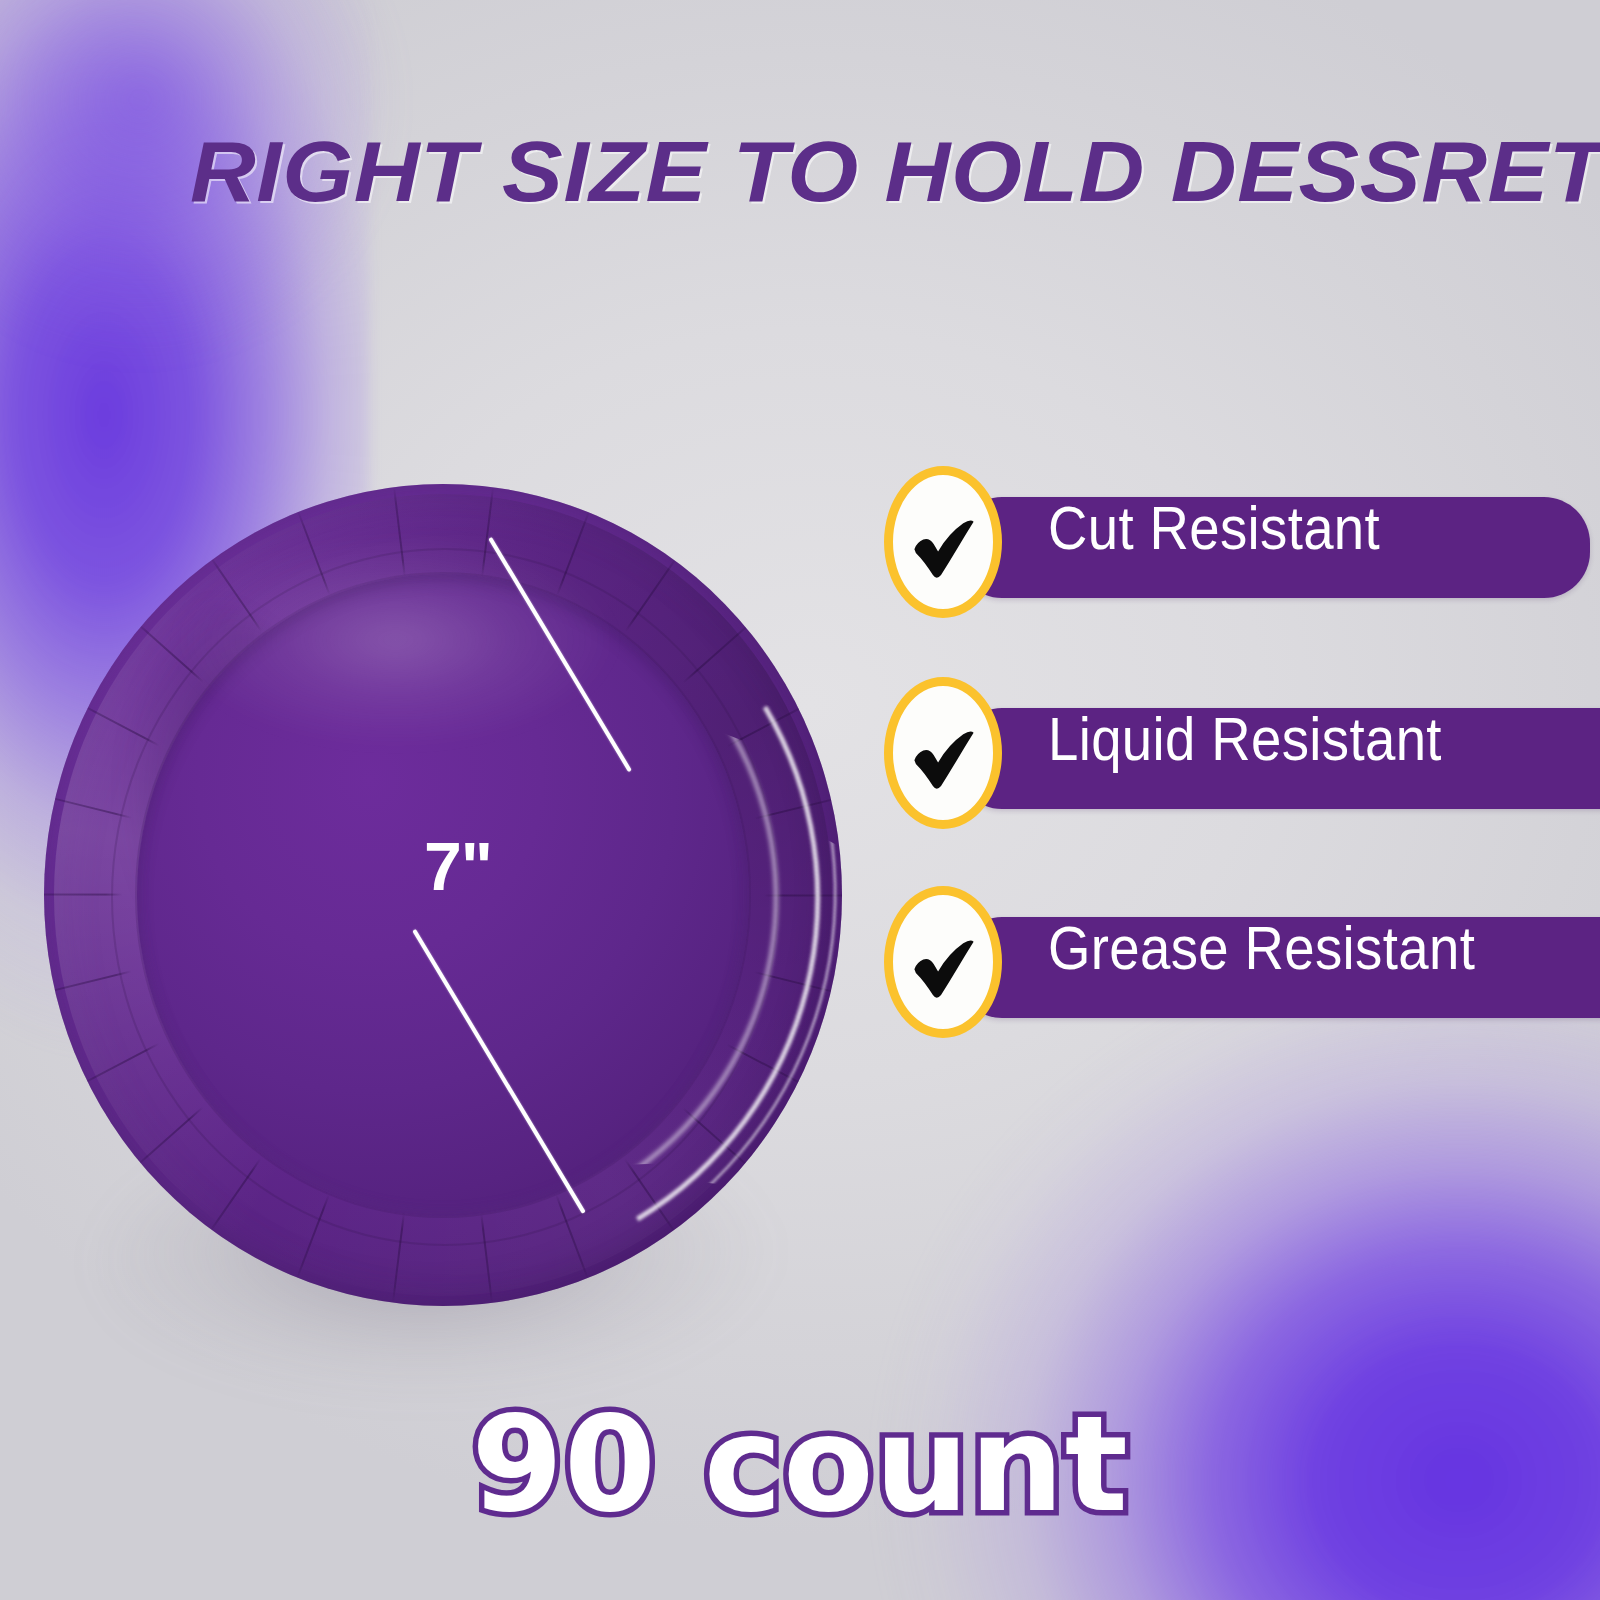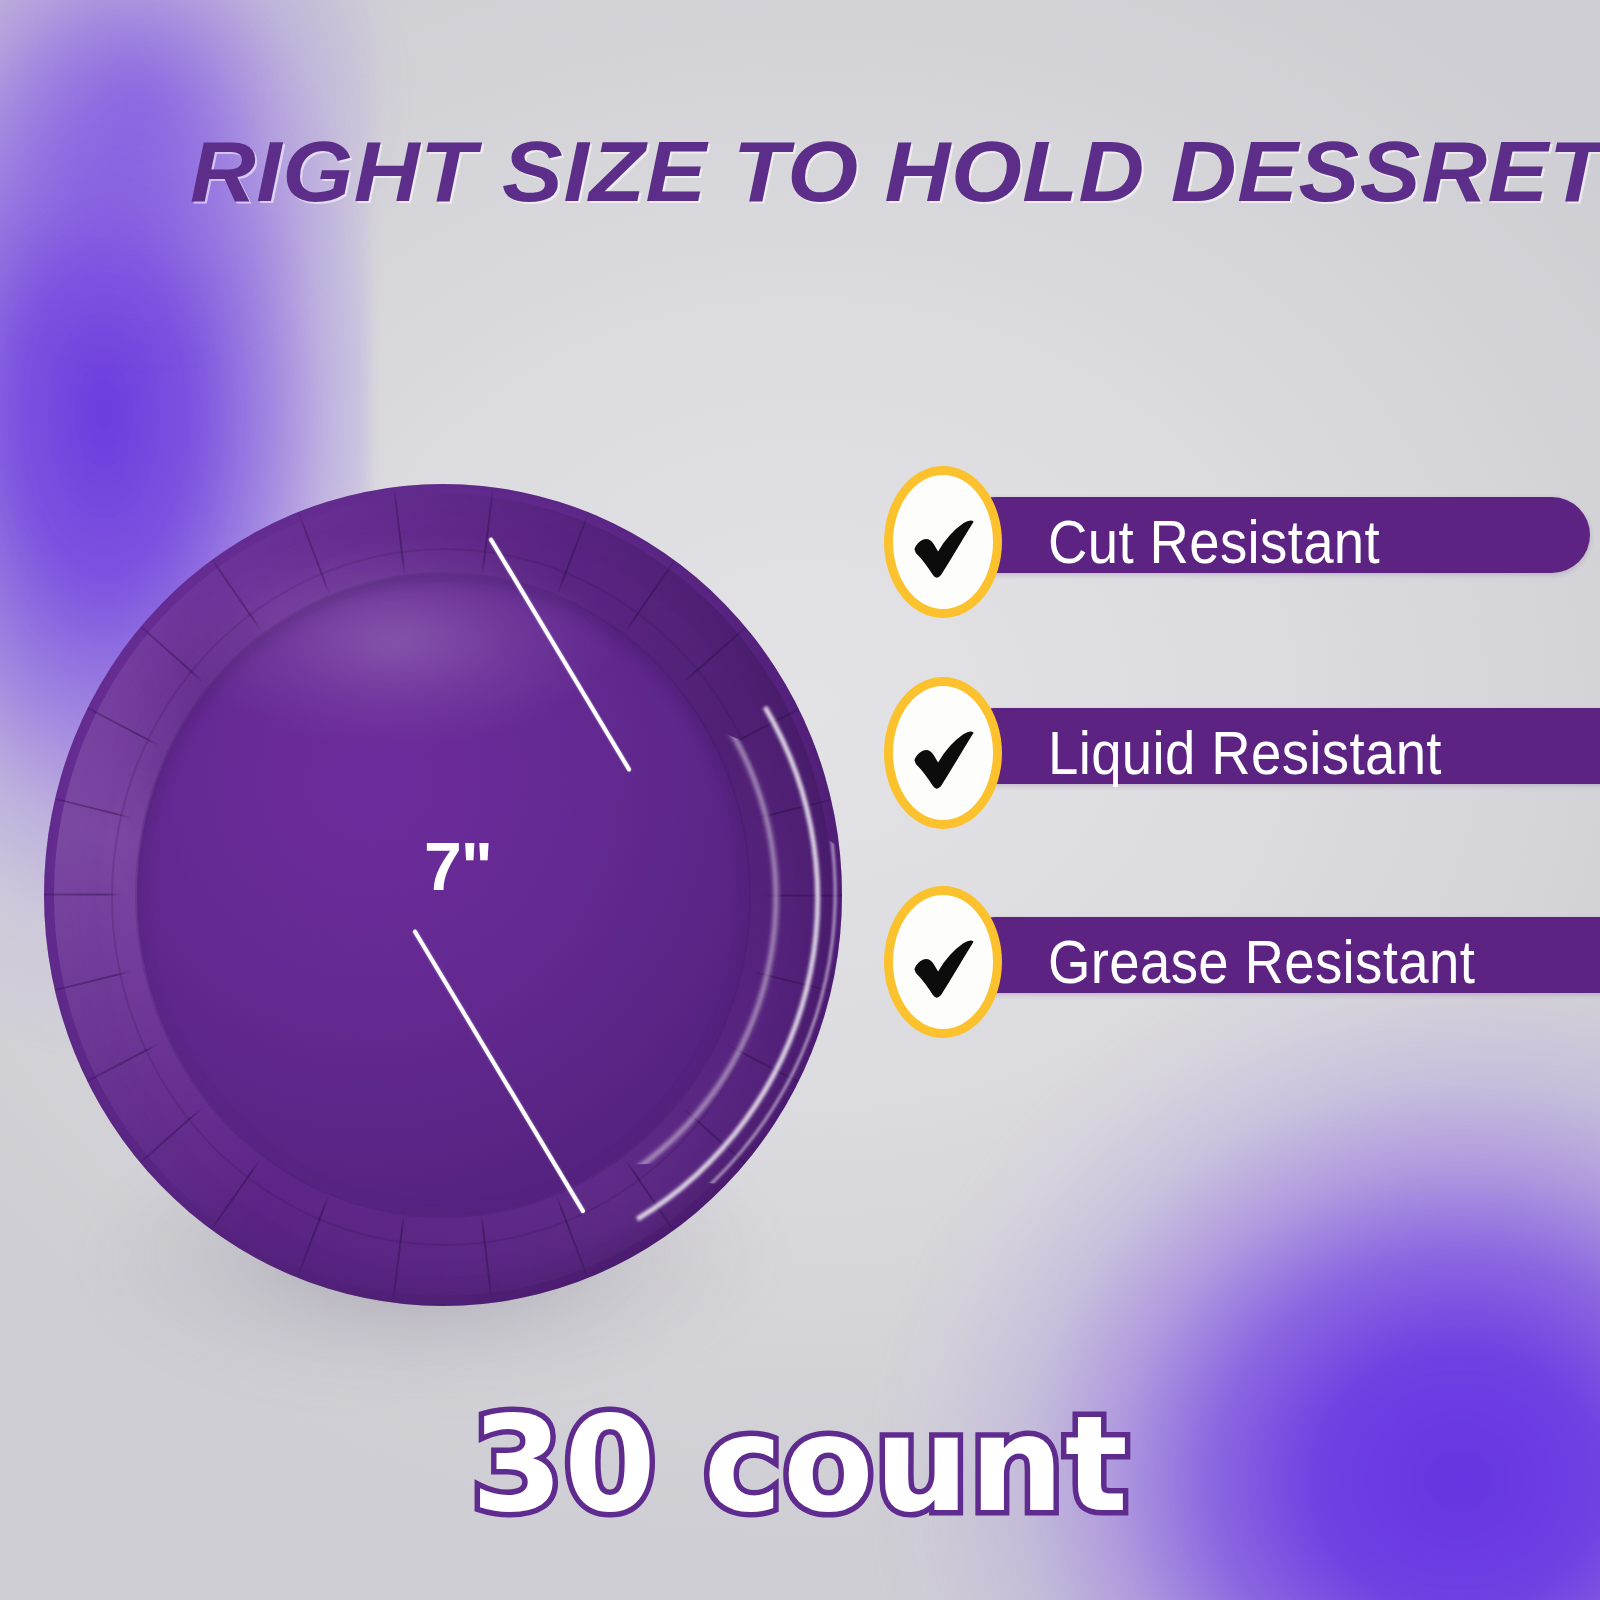--- a/index.html
+++ b/index.html
@@ -274,25 +274,25 @@
 
   
   .badge {
     position: absolute;
     height: 152px;
   }
   .badge .pill {
     position: absolute;
     left: 72px;
     top: 31px;
-    height: 76px;
+    height: 101px;
     border-radius: 46px;
     background: #5c2383;
     display: flex;
-    align-items: flex-end;
+    align-items: flex-start;
     box-sizing: border-box;
     padding-left: 92px;
     padding-right: 26px;
     box-shadow: 0 2px 5px rgba(60,30,90,0.18);
   }
   .badge .pill-label {
     color: #ffffff;
     font-size: 62px;
     line-height: 1;
     font-weight: normal;
@@ -432,15 +432,15 @@
     <div class="pill">
       <span class="pill-label">Grease Resistant</span>
     </div>
     <div class="check-circle">
       <svg viewBox="0 0 100 100">
         <path d="M10 57 Q13 48 22 44 Q30 41 36 50 L42 60 Q56 36 76 22 Q86 16 90 20 Q80 36 68 56 Q56 76 46 92 Q40 99 35 92 Q24 74 12 62 Z" fill="#0c0c0c"></path>
       </svg>
     </div>
   </div>
 
-  <div class="count-text">30 count</div>
+  <div class="count-text">90 count</div>
 
 </div>
 
 </body></html>

